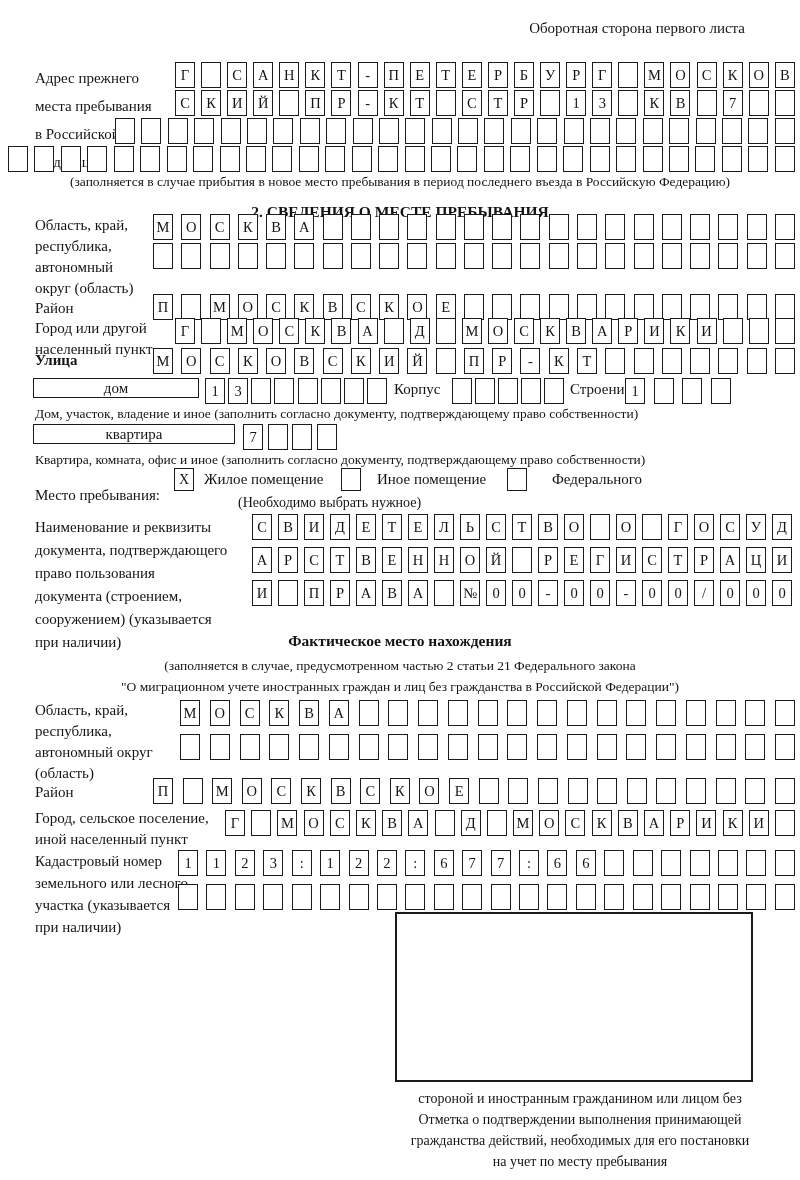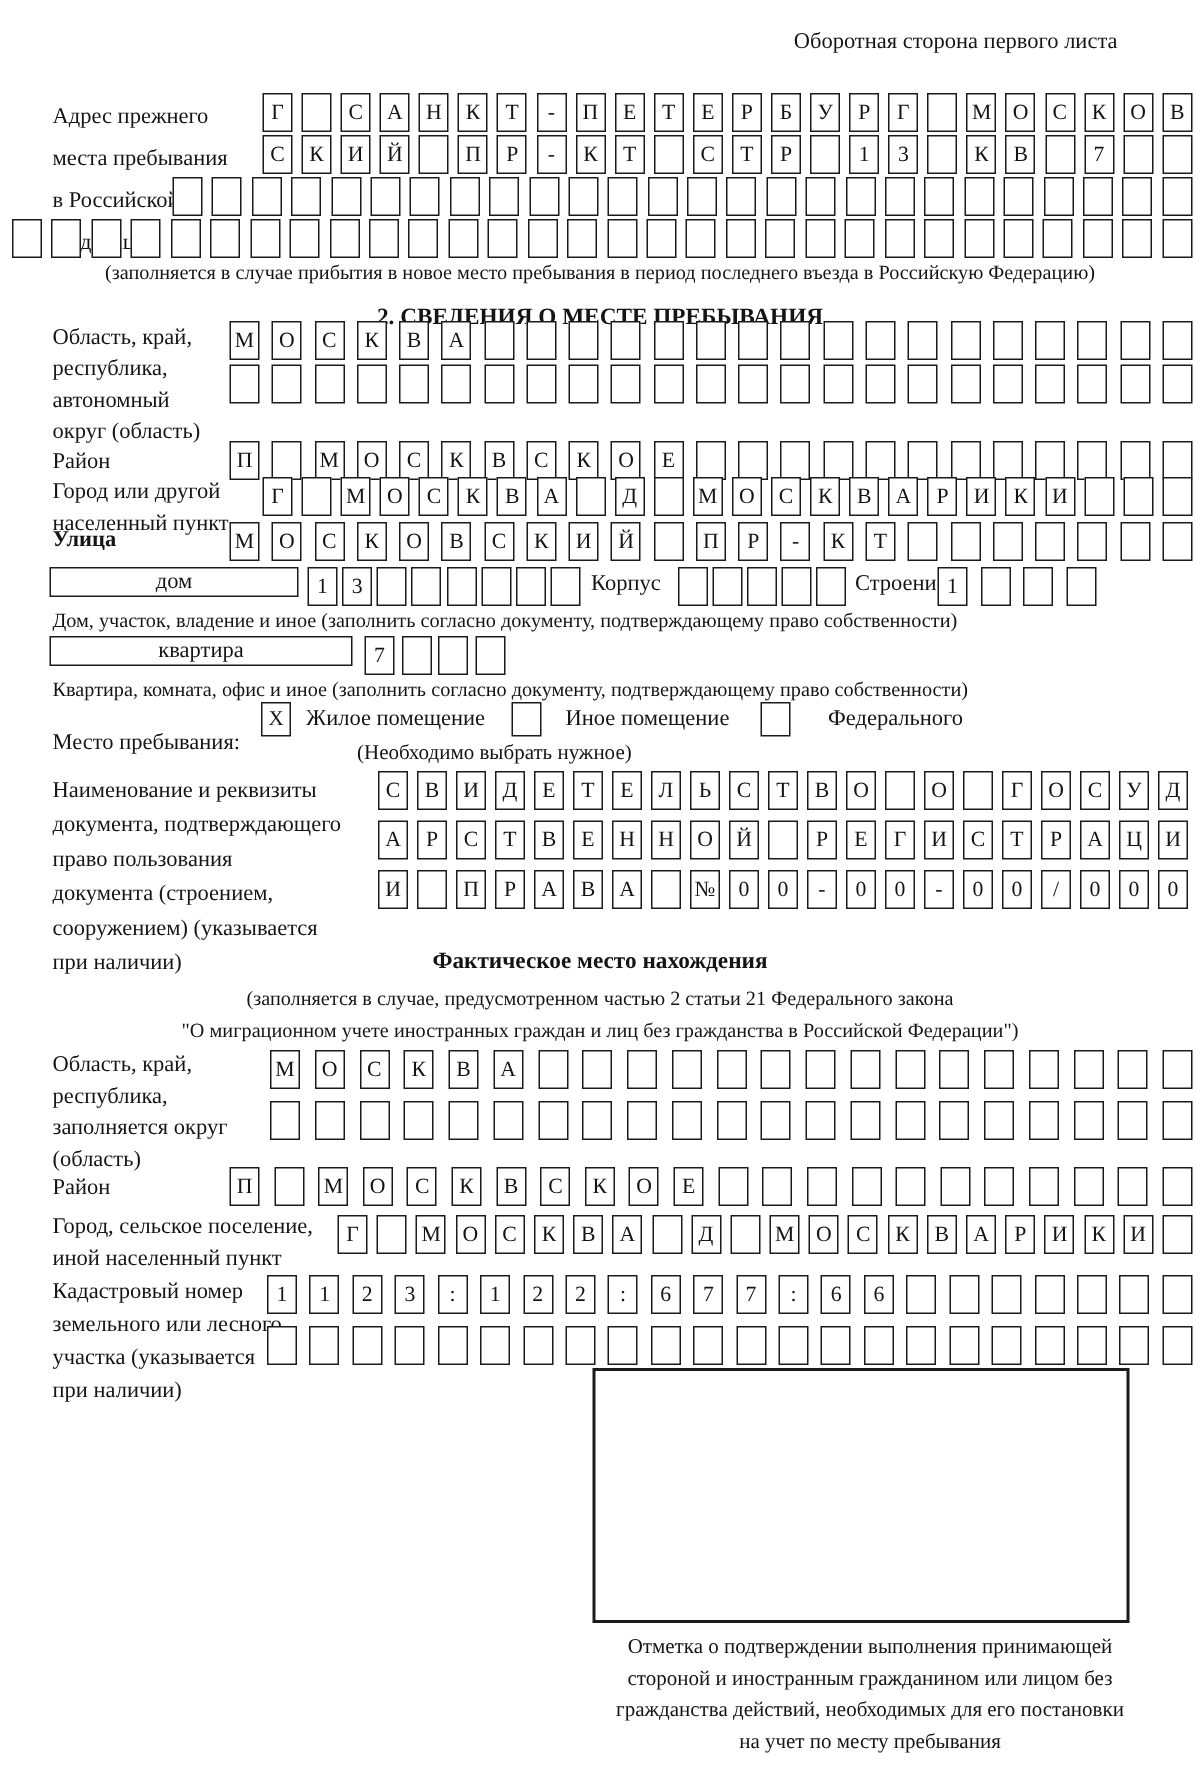--- a/index.html
+++ b/index.html
@@ -432,21 +432,21 @@
       <div class="cell">0</div>
     </div>
 
   <div class="txt center bold" style="top:632px; font-size:15.5px;">Фактическое место нахождения</div>
   <div class="note center" style="top:658px;">(заполняется в случае, предусмотренном частью 2 статьи 21 Федерального закона</div>
   <div class="note center" style="top:679px;">"О миграционном учете иностранных граждан и лиц без гражданства в Российской Федерации")</div>
 
   <div class="lbl" style="top:700px; line-height:21px;">
     <div>Область, край,</div>
     <div>республика,</div>
-    <div>заполняется округ</div>
+    <div>автономный округ</div>
     <div>(область)</div>
   </div>
   <div class="cell-row" style="left:180px; top:700px; width:615px;">
       <div class="cell">М</div>
       <div class="cell">О</div>
       <div class="cell">С</div>
       <div class="cell">К</div>
       <div class="cell">В</div>
       <div class="cell">А</div>
       <div class="cell"></div>
@@ -594,19 +594,19 @@
       <div class="cell"></div>
       <div class="cell"></div>
       <div class="cell"></div>
       <div class="cell"></div>
       <div class="cell"></div>
       <div class="cell"></div>
     </div>
 
   <div class="stamp-box" style="left:395px; top:912px; width:358px; height:170px;"></div>
   <div class="caption-block" style="left:370px; top:1088px; width:420px;">
+    <div>стороной и иностранным гражданином или лицом без</div>
     <div>Отметка о подтверждении выполнения принимающей</div>
-    <div>стороной и иностранным гражданином или лицом без</div>
     <div>гражданства действий, необходимых для его постановки</div>
     <div>на учет по месту пребывания</div>
   </div>
 
 </div>
 
 </body></html>

